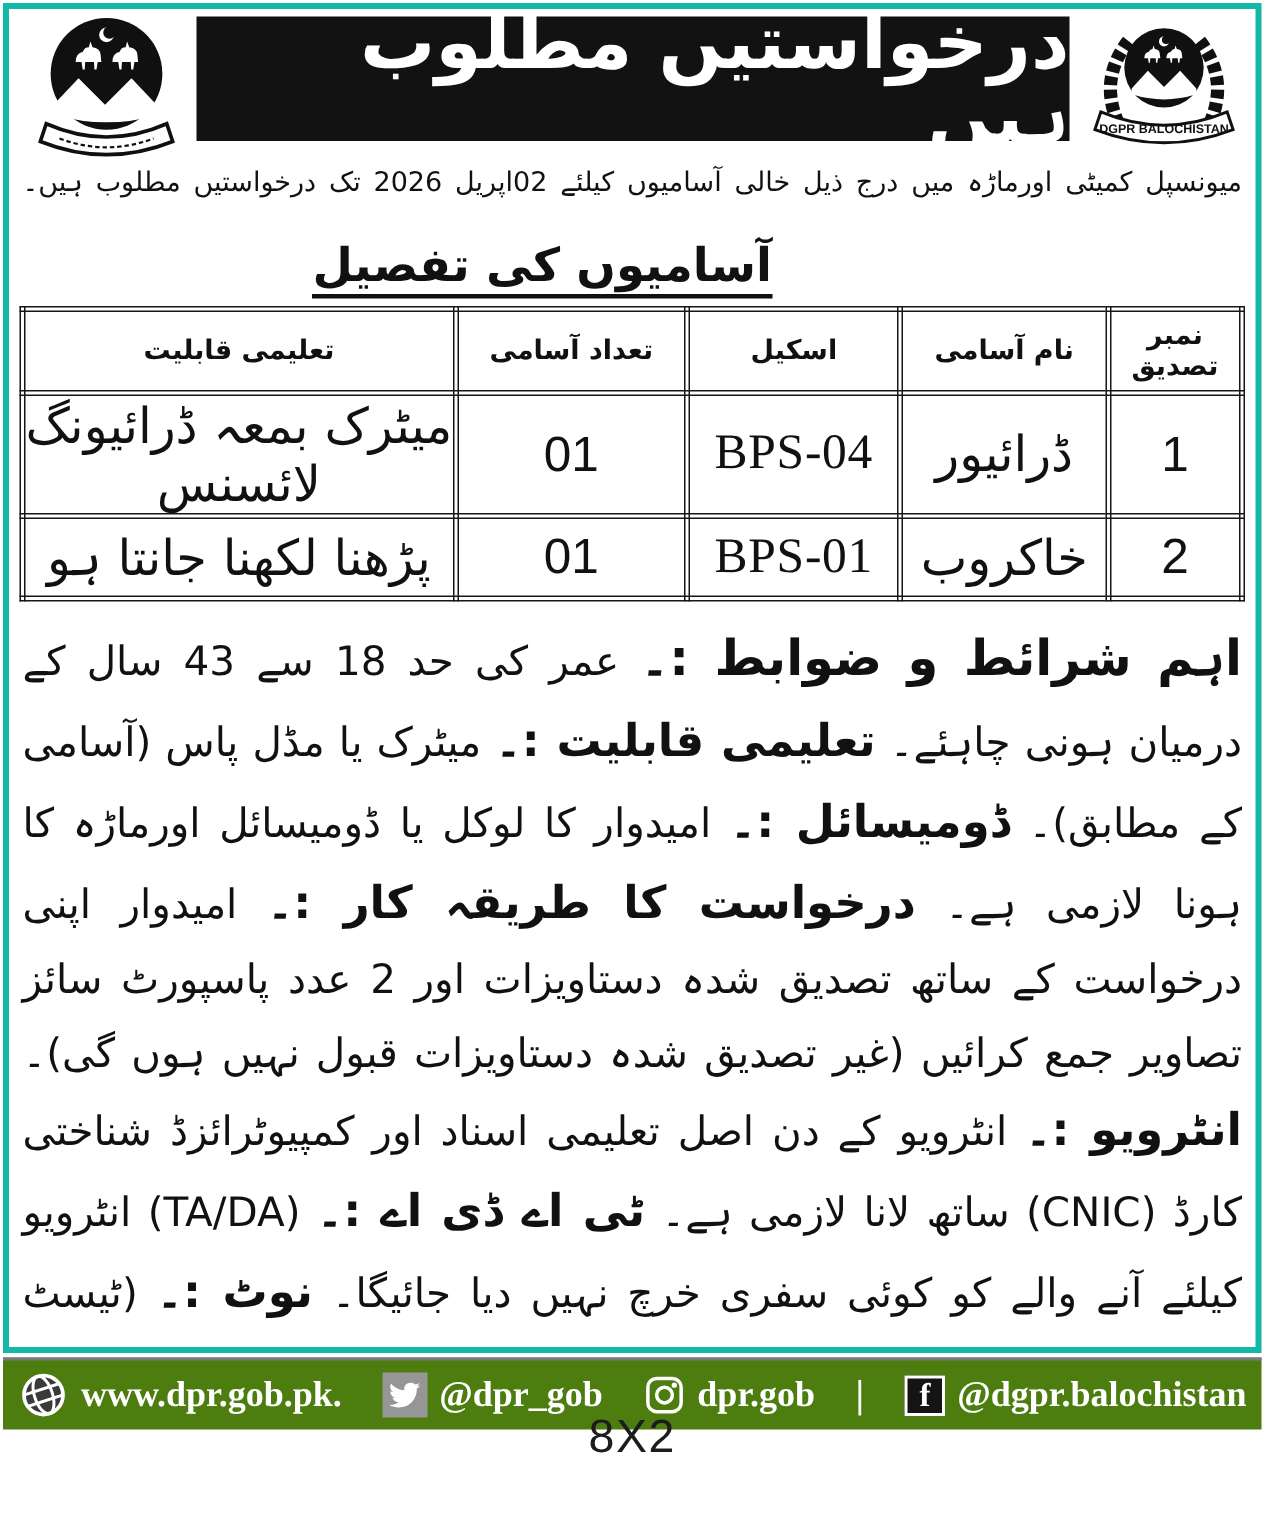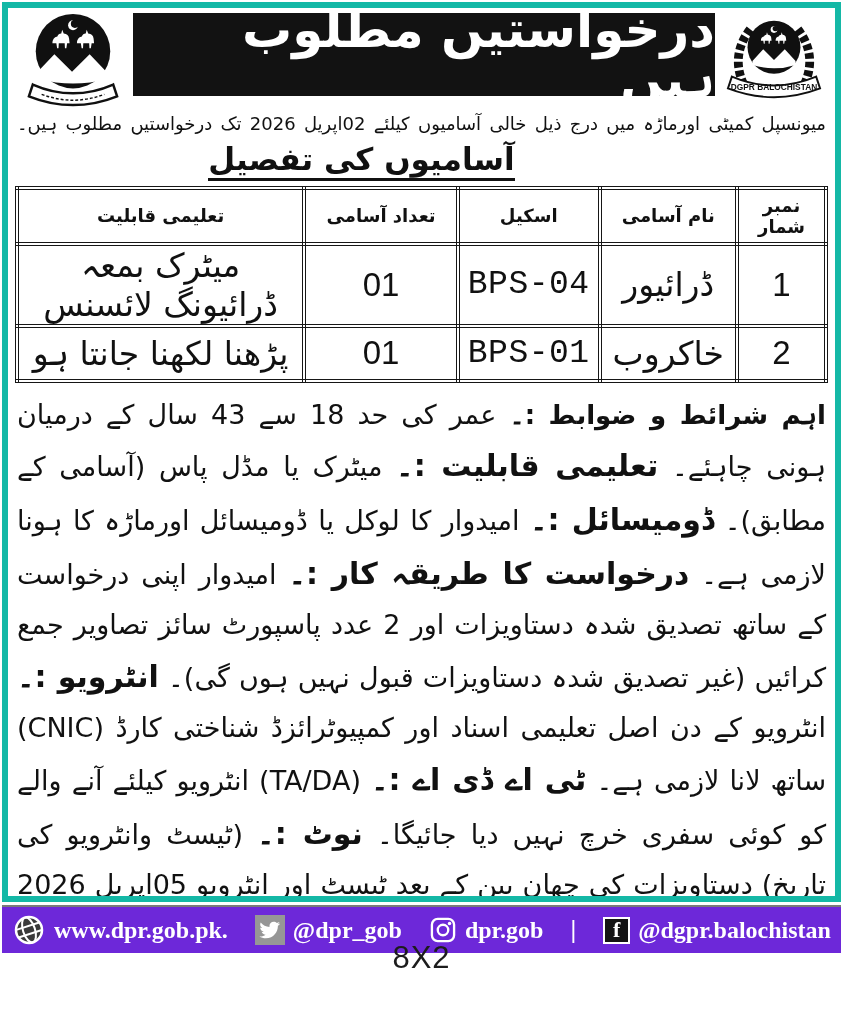--- a/index.html
+++ b/index.html
@@ -1,59 +1,59 @@
 <!DOCTYPE html>
 <html lang="ur"><head>
 <meta charset="utf-8">
 <style>
   * { margin:0; padding:0; box-sizing:border-box; }
   html,body { width:843px; height:1023px; background:#ffffff; overflow:hidden; position:relative;
               font-family:"DejaVu Sans", sans-serif; color:#111; }
 
   
   .ad { position:absolute; top:2px; left:2px; width:839px; height:900px;
-        border:6px solid #14b8a6; background:#fff; padding:0 7px; overflow:hidden; }
+        border:4px solid #14b8a6; background:#fff; padding:0 7px; overflow:hidden; }
 
   
   .topbar { position:relative; height:100px; }
   .logo-left  { position:absolute; left:12px; top:4px; }
   .logo-right { position:absolute; right:0px; top:2px; }
   .title-box { position:absolute; left:118px; top:5px; width:582px; height:83px;
                background:#121212; color:#fff; display:flex; align-items:center; justify-content:center;
                direction:rtl; }
   .title-box span { font-size:50px; font-weight:bold; line-height:1; letter-spacing:1px; }
 
   
   .intro { direction:rtl; text-align:justify; text-align-last:justify;
            font-size:18px; line-height:1.55; padding:2px 2px 0 2px; font-weight:500; }
 
   
   .section-title { direction:rtl; text-align:center; margin:3px 0 5px 0; }
   .section-title span { display:inline-block; transform:translateX(-60px);
                         font-size:31px; font-weight:bold;
-                        border-bottom:3px solid #111; padding-bottom:1px; }
+                        border-bottom:3px solid #111; padding-bottom:1px;margin-top:20px; }
 
   
   table.jobs { width:100%; border-collapse:collapse; direction:rtl; table-layout:fixed; }
   table.jobs th, table.jobs td { border:4px double #161616; text-align:center; vertical-align:middle; }
   table.jobs th { height:56px; font-size:18px; font-weight:bold; }
   table.jobs td { height:55px; font-size:33px; font-weight:500; }
-  td.lat, .refno { font-family:Liberation Mono, monospace; }
+  td.lat, .refno { font-family:Liberation Serif, serif; }
   td.lat { font-size:27px; font-weight:bold; letter-spacing:0.5px; }
   td.num { font-family:"Liberation Sans", sans-serif; font-size:27px; font-weight:600;margin-top:35px; }
 
   
   .bodytext { direction:rtl; text-align:justify; font-size:27px; line-height:1.8;
               margin-top:8px; padding:0 2px; }
   .bodytext .b  { font-weight:bold; font-size:30px; }
-  .bodytext .xl { font-weight:bold; font-size:26px; letter-spacing:1px; }
+  .bodytext .xl { font-weight:bold; font-size:33px; letter-spacing:1px; }
 
   
   .footer-bar { position:absolute; left:2px; top:905px; width:839px; height:48px;
-                background:#6d28d9; border-top:2px solid #7a7a7a;
+                background:#4d7c0f; border-top:2px solid #7a7a7a;
                 display:flex; align-items:center; justify-content:space-between;
                 padding:0 10px; color:#fff;
                 font-family:"Liberation Serif", serif; font-weight:bold; font-size:24px; }
   .f-item { display:flex; align-items:center; gap:8px; white-space:nowrap; }
   .f-sep { font-size:26px; }
   .tw-badge { width:30px; height:30px; background:#969696; display:flex; align-items:center; justify-content:center; }
   .fb-badge { width:27px; height:27px; background:#141414; border:2px solid #fff;
               color:#fff; font-family:"Liberation Serif", serif; font-weight:bold; font-size:22px;
               display:flex; align-items:center; justify-content:center; line-height:1; }
 
@@ -109,21 +109,21 @@
   <table class="jobs">
     <colgroup>
       <col style="width:11%">
         <col style="width:17%">
         <col style="width:17.5%">
         <col style="width:19%">
         <col style="width:35.5%">
     </colgroup>
     <tbody>
         <tr>
-      <th>نمبر شمار</th>
+      <th>نمبر تصدیق</th>
       <th>نام آسامی</th>
       <th>اسکیل</th>
       <th>تعداد آسامی</th>
       <th>تعلیمی قابلیت</th>
     </tr>
     <tr>
       <td class="num">1</td>
       <td>ڈرائیور</td>
       <td class="lat">BPS-04</td>
       <td class="num">01</td>

